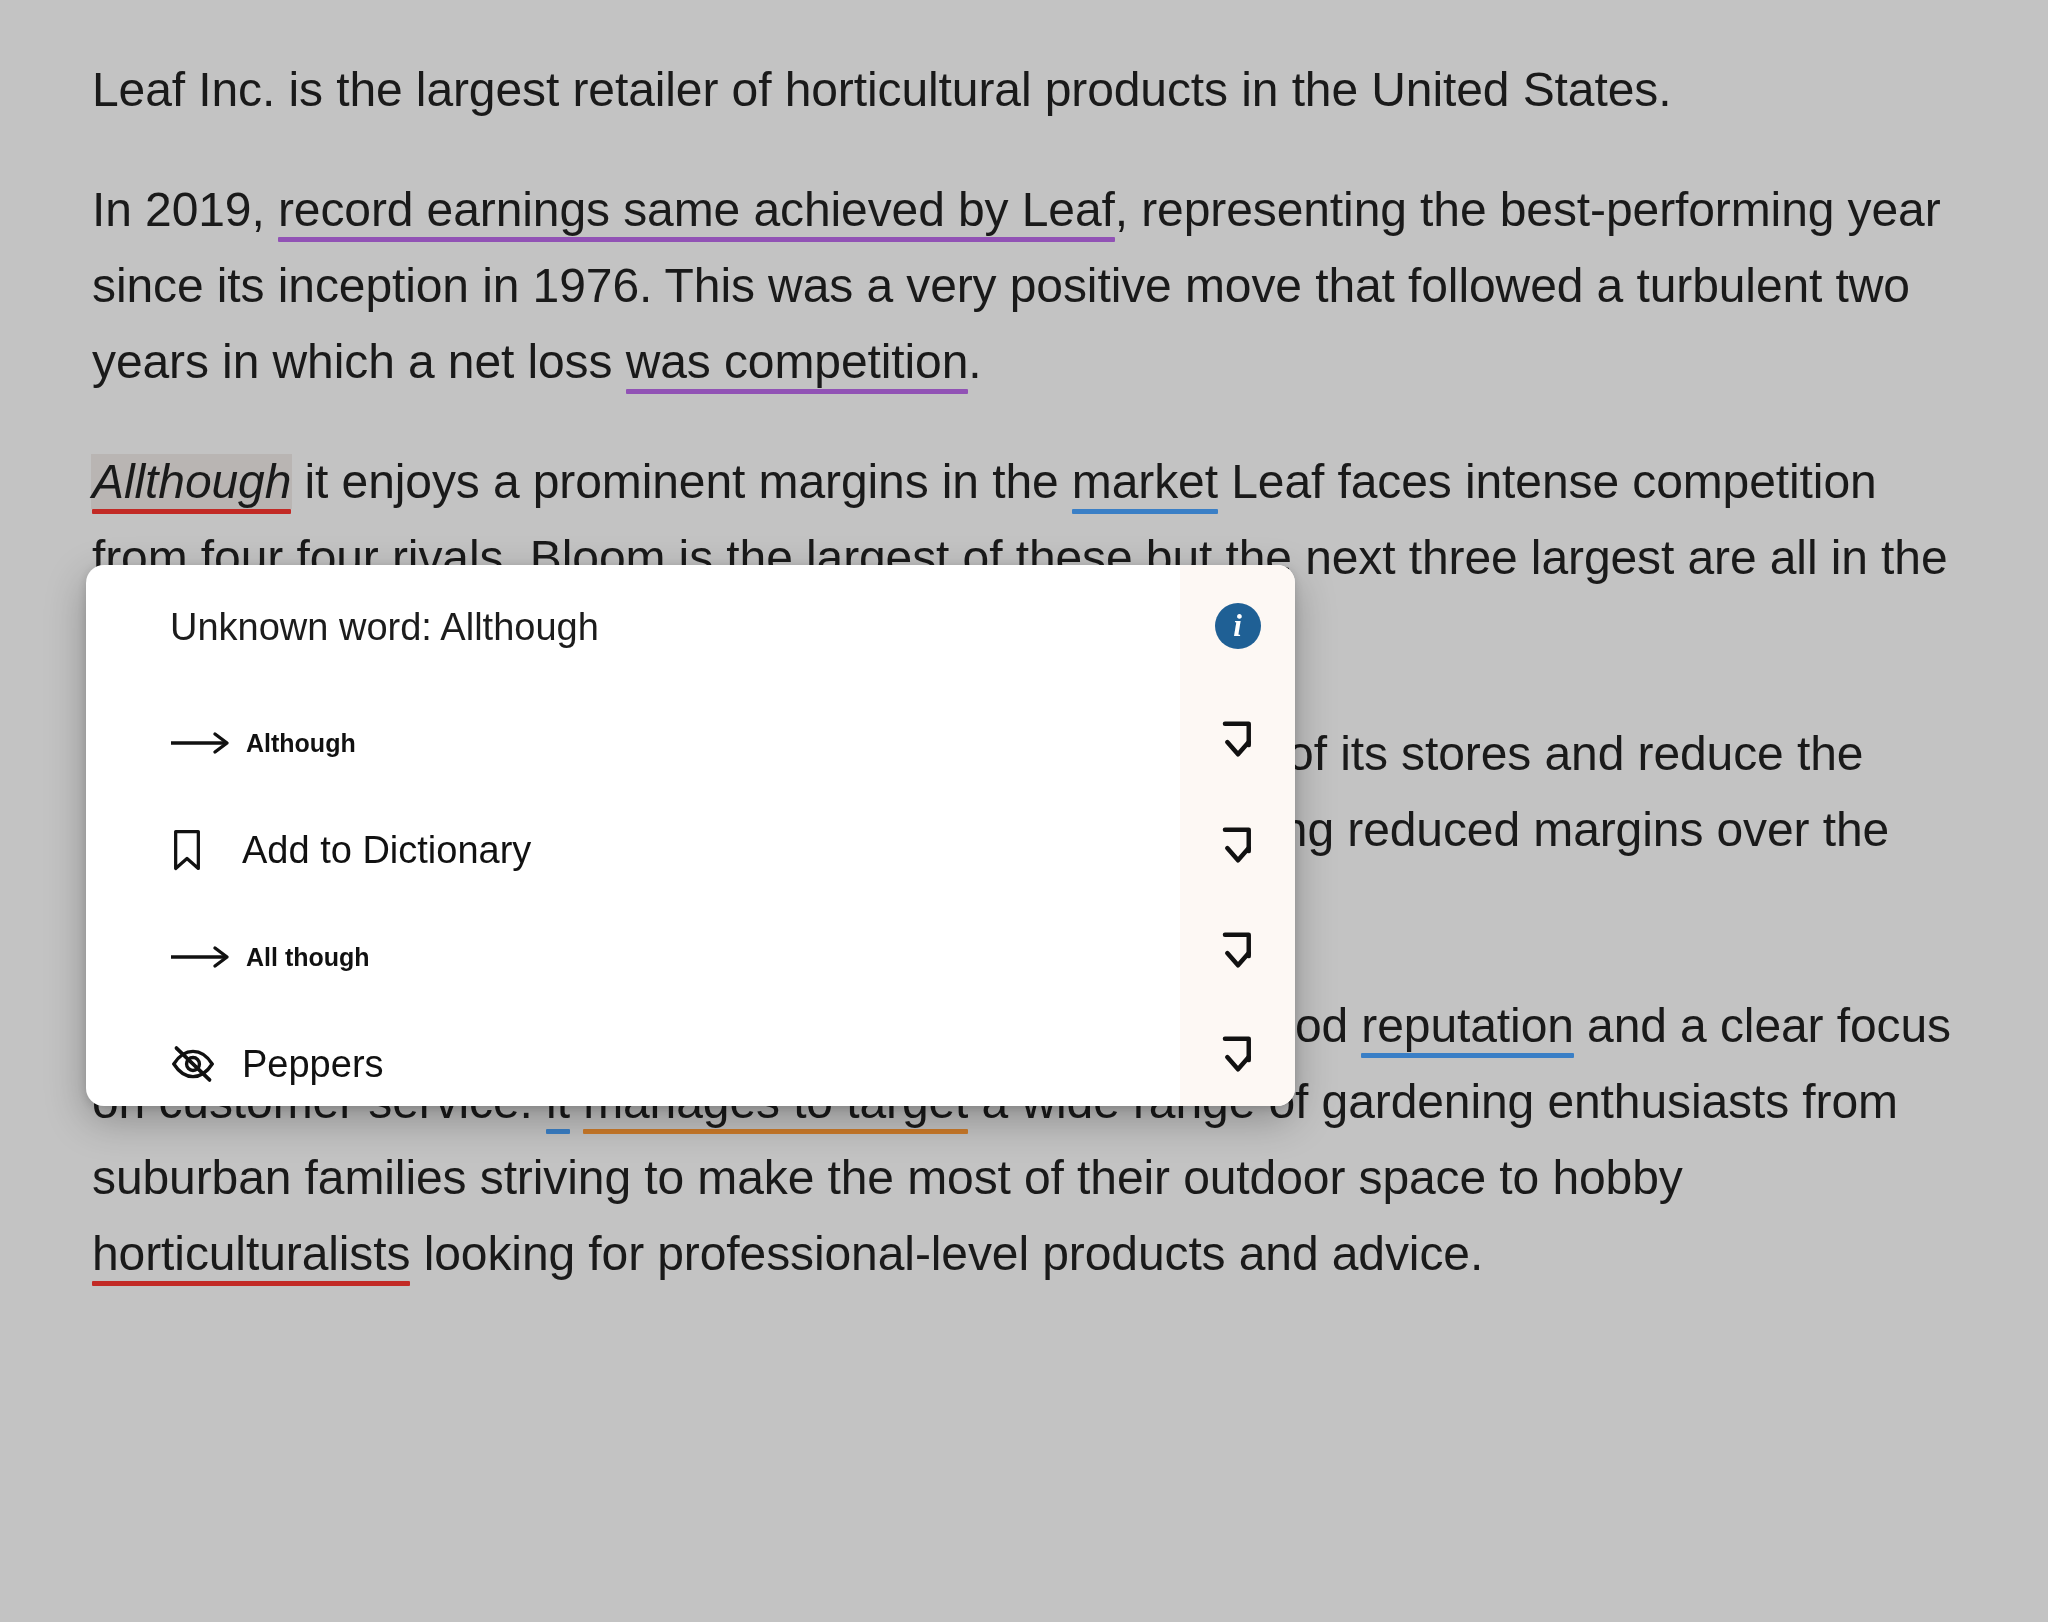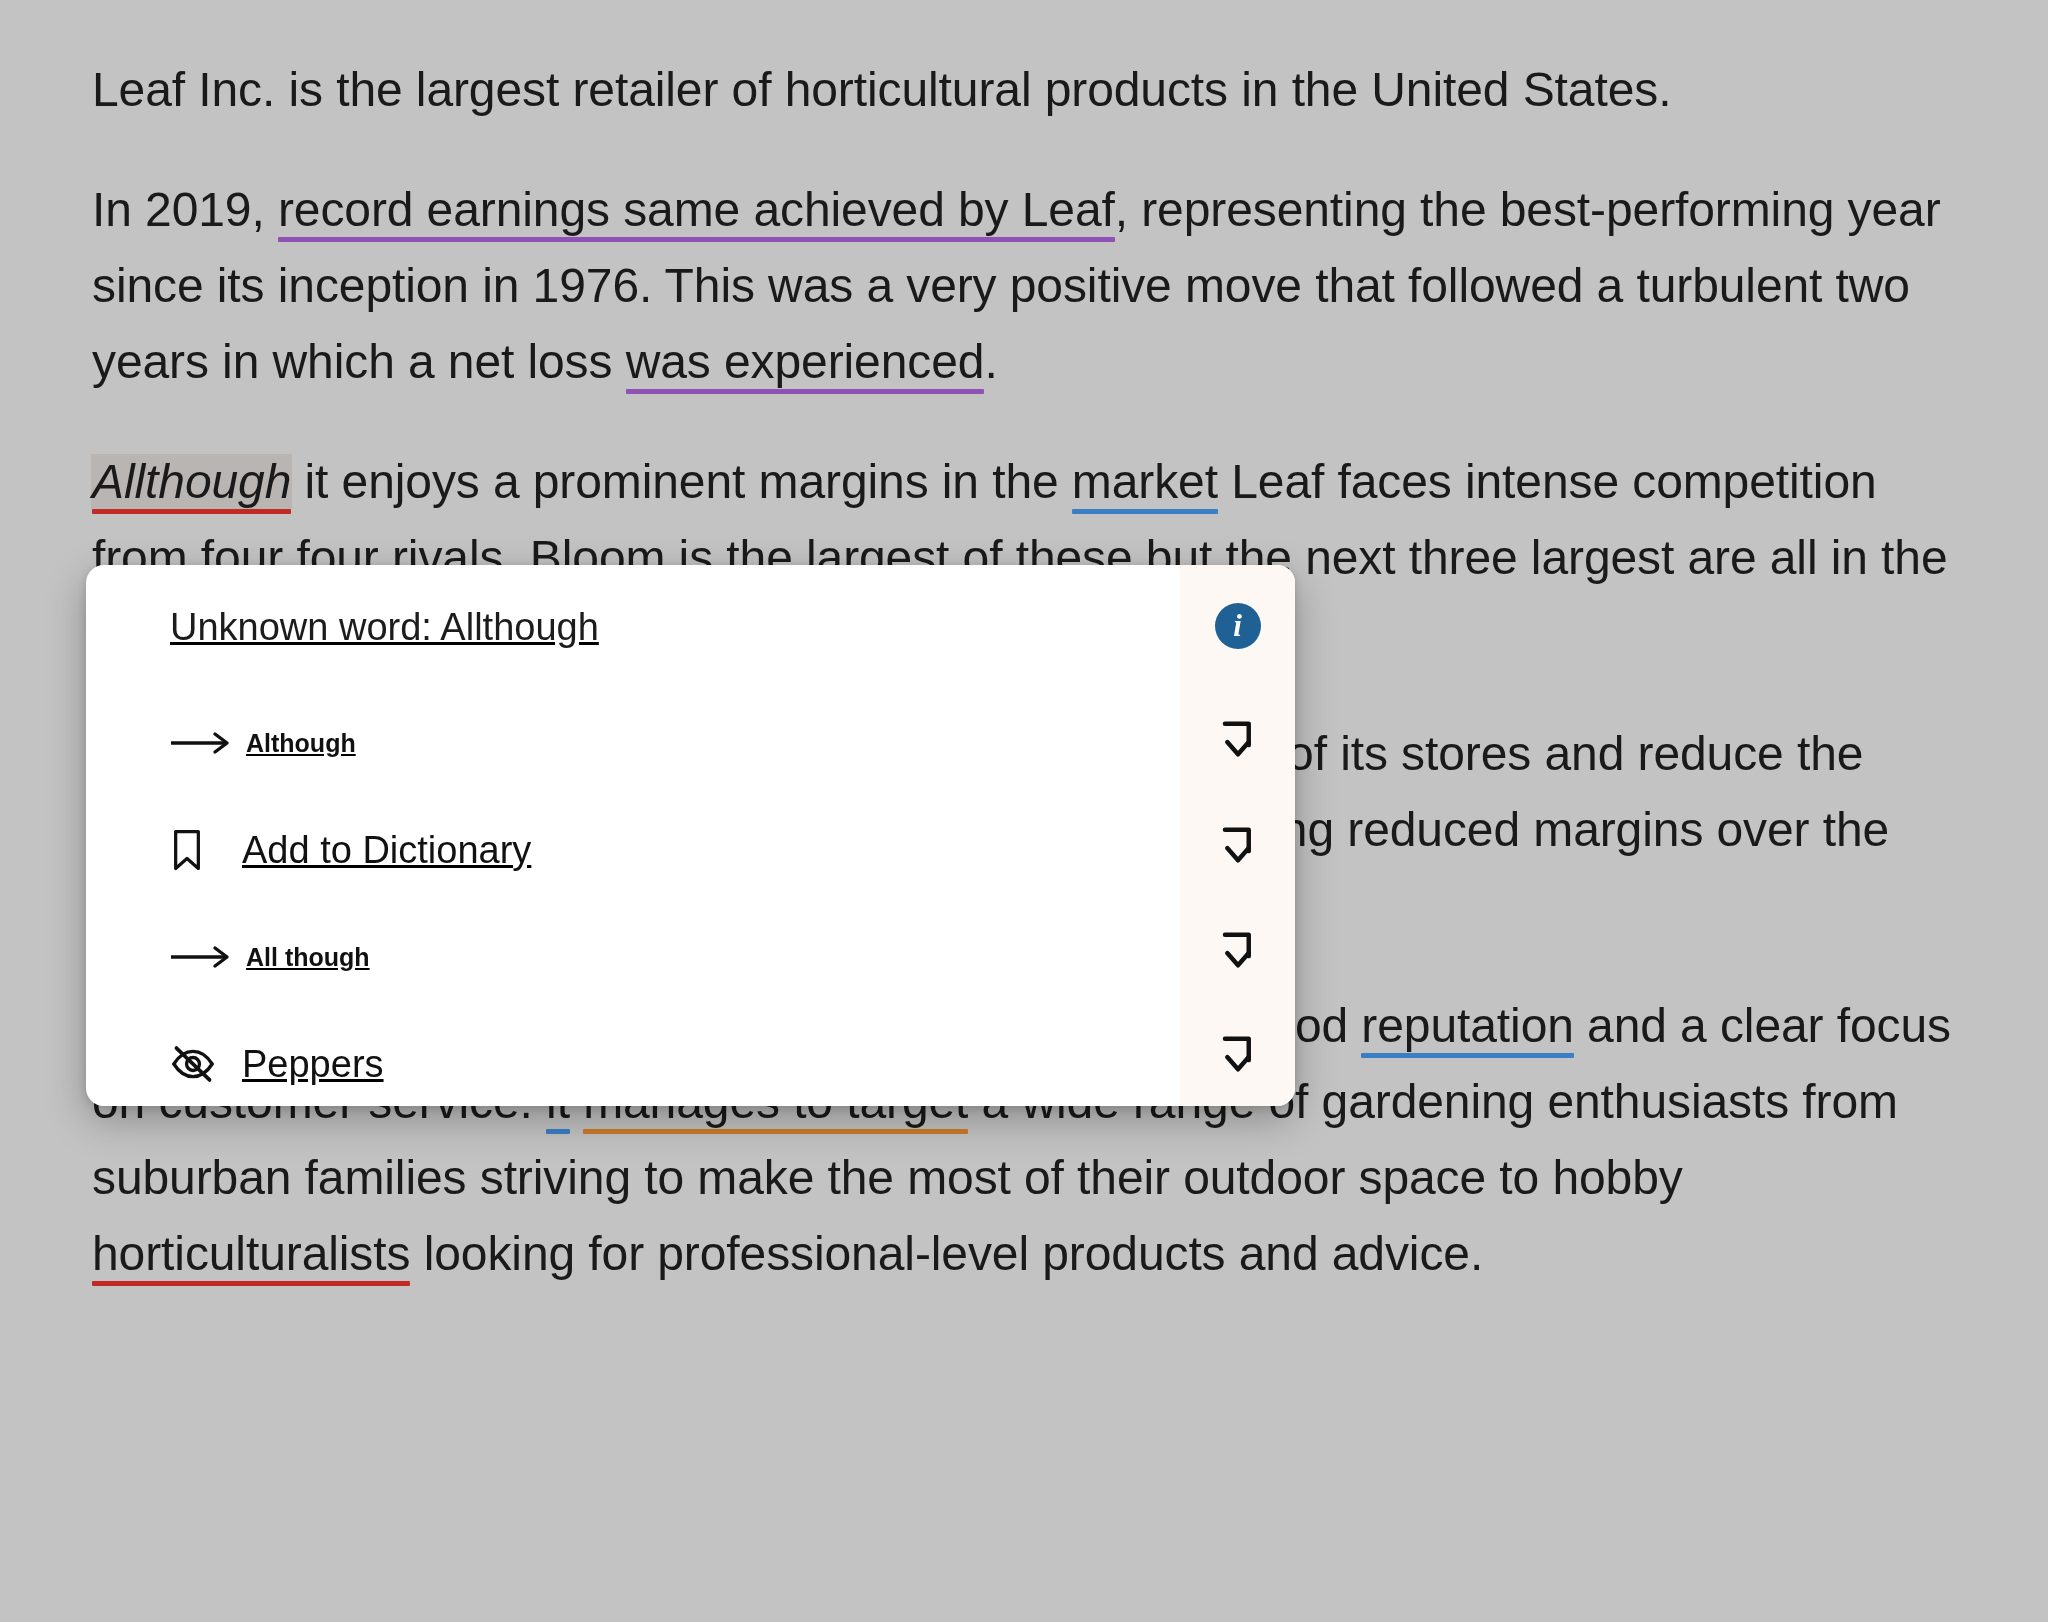--- a/index.html
+++ b/index.html
@@ -66,21 +66,20 @@
     background: #ffffff;
     border-radius: 18px;
     box-shadow: 0 14px 40px rgba(0,0,0,0.28), 0 2px 8px rgba(0,0,0,0.14);
     display: flex;
     overflow: hidden;
   }
   #popup-body {
     flex: 1 1 auto;
     position: relative;
     padding: 0;
-    text-decoration: underline;
   }
   #popup-rail {
     flex: 0 0 115px;
     background: #fdf8f4;
     display: flex;
     flex-direction: column;
     align-items: center;
   }
 
   .popup-header {
@@ -155,21 +154,21 @@
 </head>
 <body>
 
 <div id="doc">
 
   <p>
     <span>Leaf Inc. is the largest retailer of horticultural products in the United States.</span>
   </p>
 
   <p>
-    <span>In 2019, </span><span class="ann ann-purple">record earnings same achieved by Leaf</span><span>, representing the best-performing year since its inception in 1976. This was a very positive move that followed a turbulent two years in which a net loss </span><span class="ann ann-purple">was experienced</span><span>.</span>
+    <span>In 2019, </span><span class="ann ann-purple">record earnings same achieved by Leaf</span><span>, representing the best-performing year since its inception in 1976. This was a very positive move that followed a turbulent two years in which a net loss </span><span class="ann ann-purple">was competition</span><span>.</span>
   </p>
 
   <p>
     <span class="ann ann-red ann-selected">Allthough</span><span> it enjoys a prominent margins in the </span><span class="ann ann-blue">market</span><span> Leaf faces intense competition from four </span><span>four rivals. Bloom is the largest of these but the next three largest</span><span> are all in the same size range. Peppers is the next largest</span><span> after Leaf.</span>
   </p>
 
   <p>
     <span>In recent years, the company has </span><span class="ann ann-orange">decided to close</span><span> eight of its stores and reduce the range by 20 </span><span class="ann ann-blue">percent</span><span>. This has contributed to Leaf reporting reduced margins over the past year.</span>
   </p>
 

